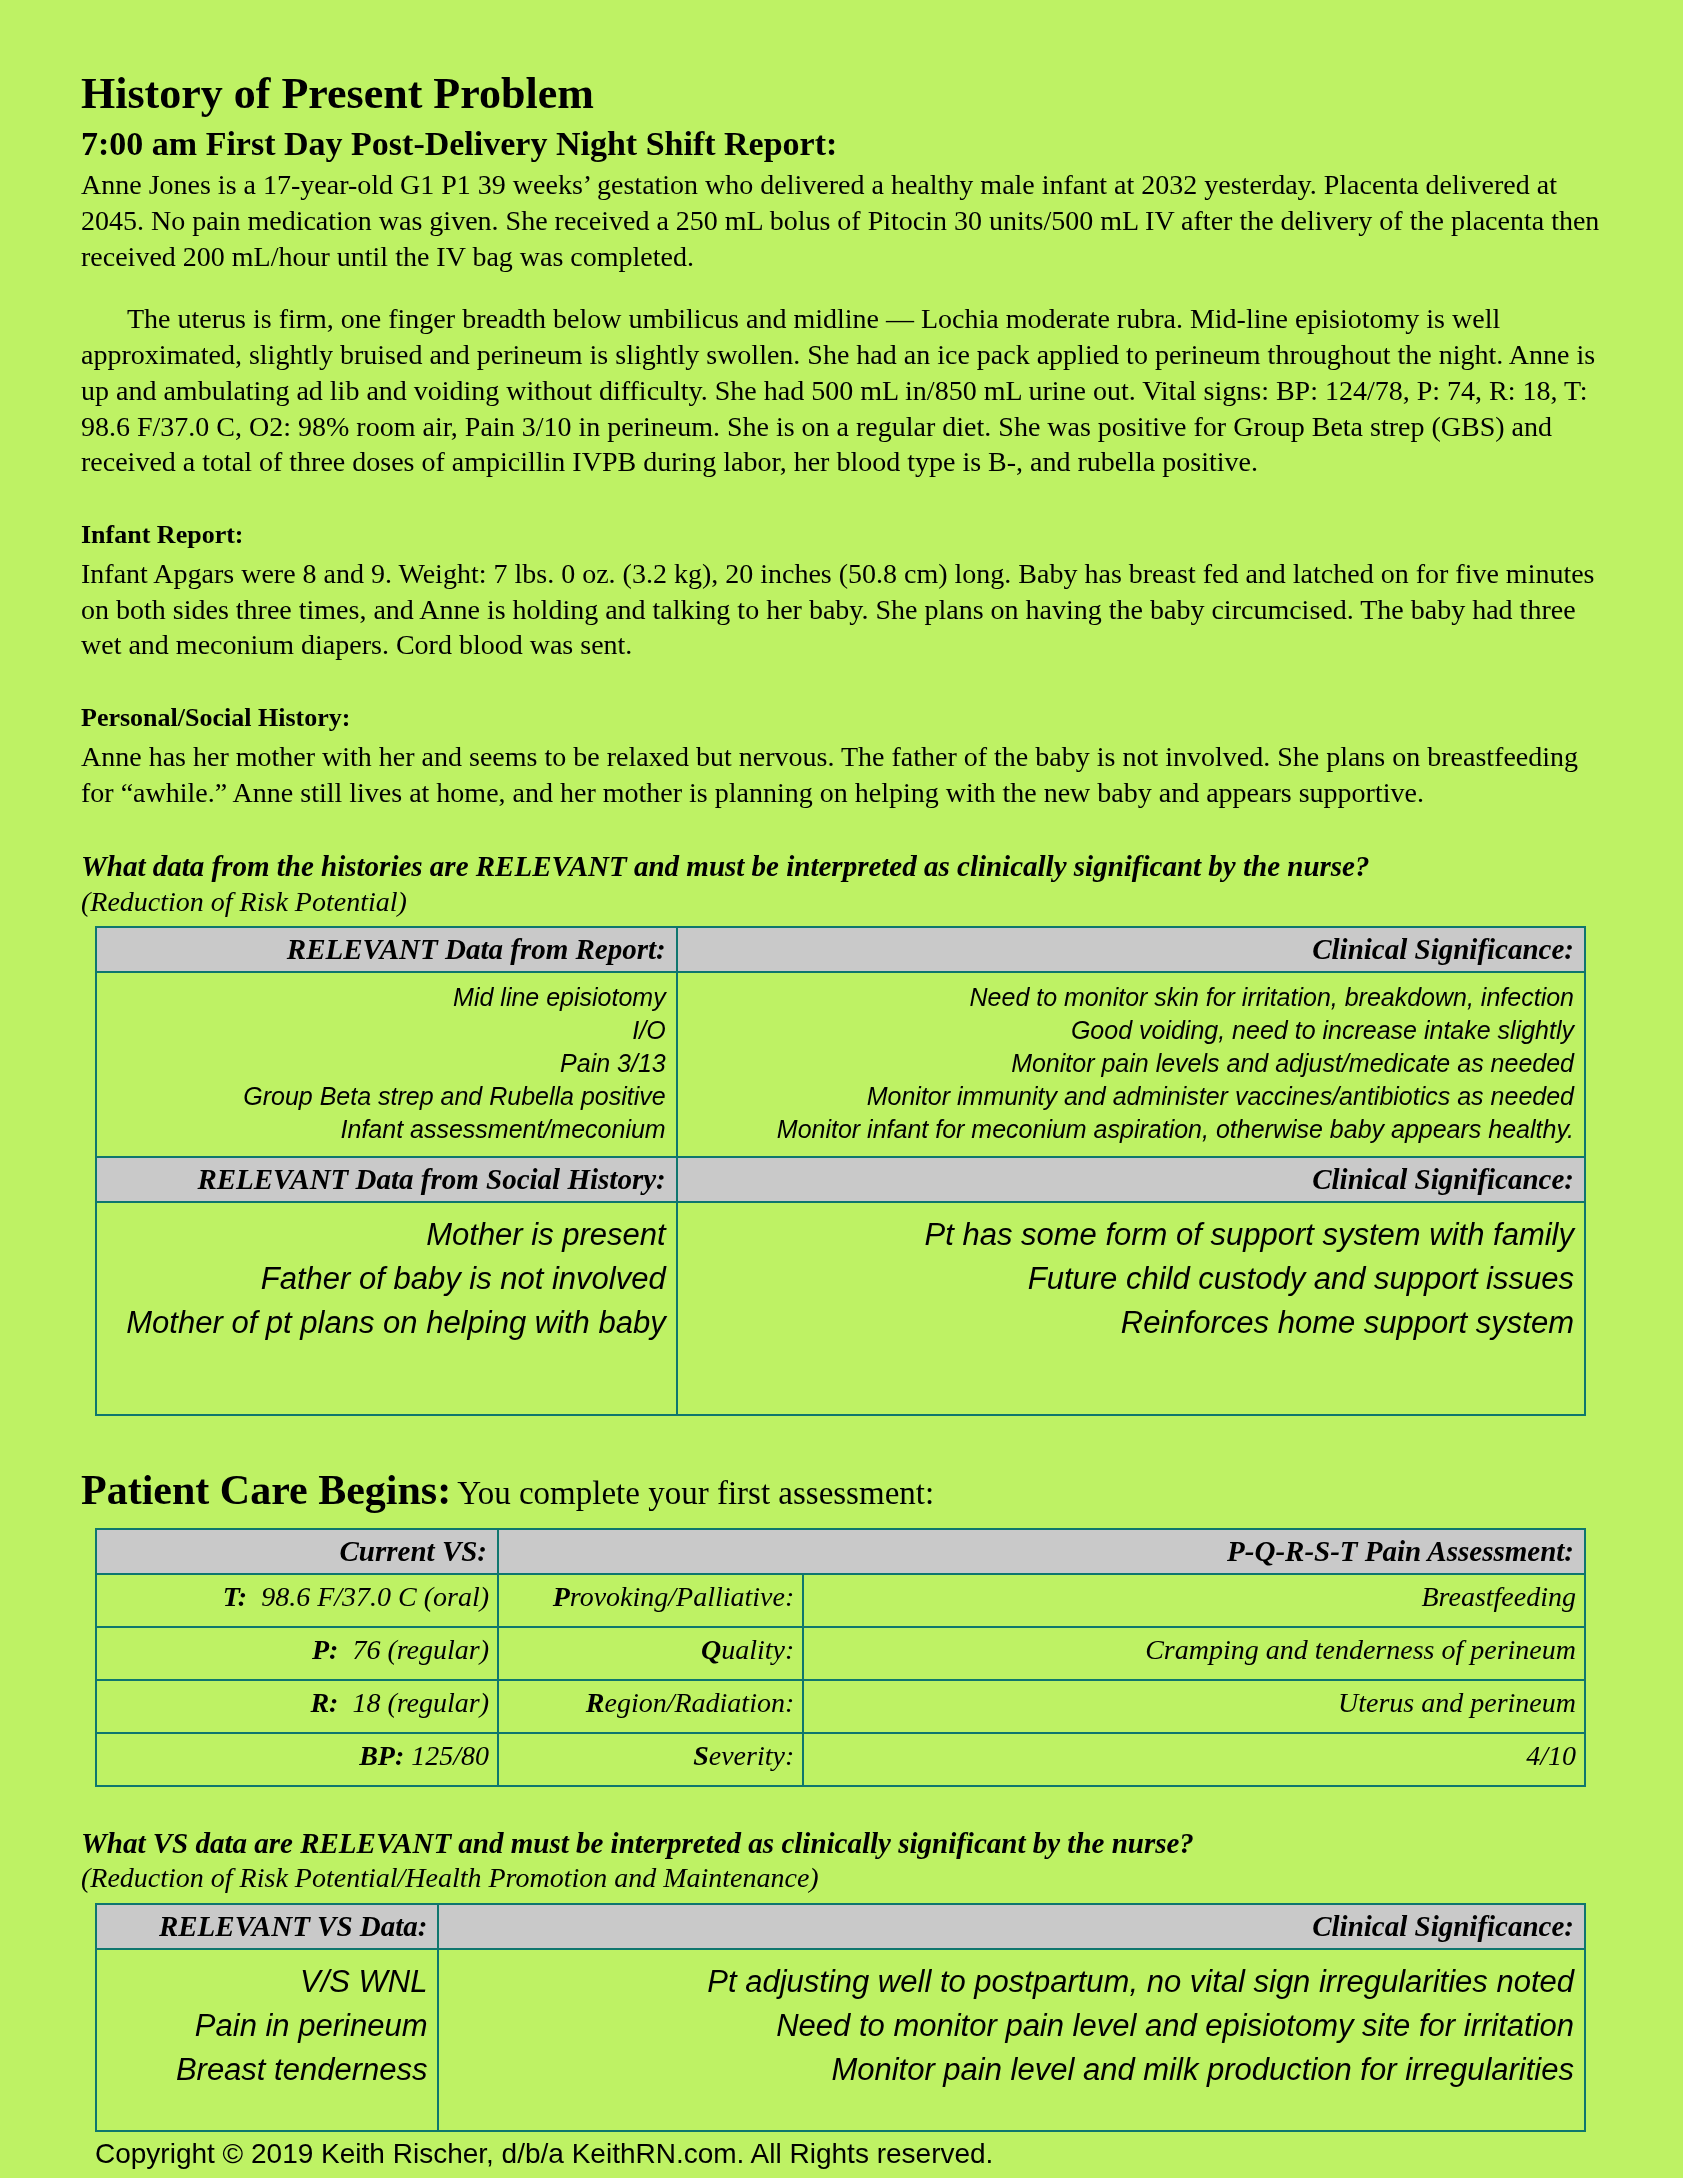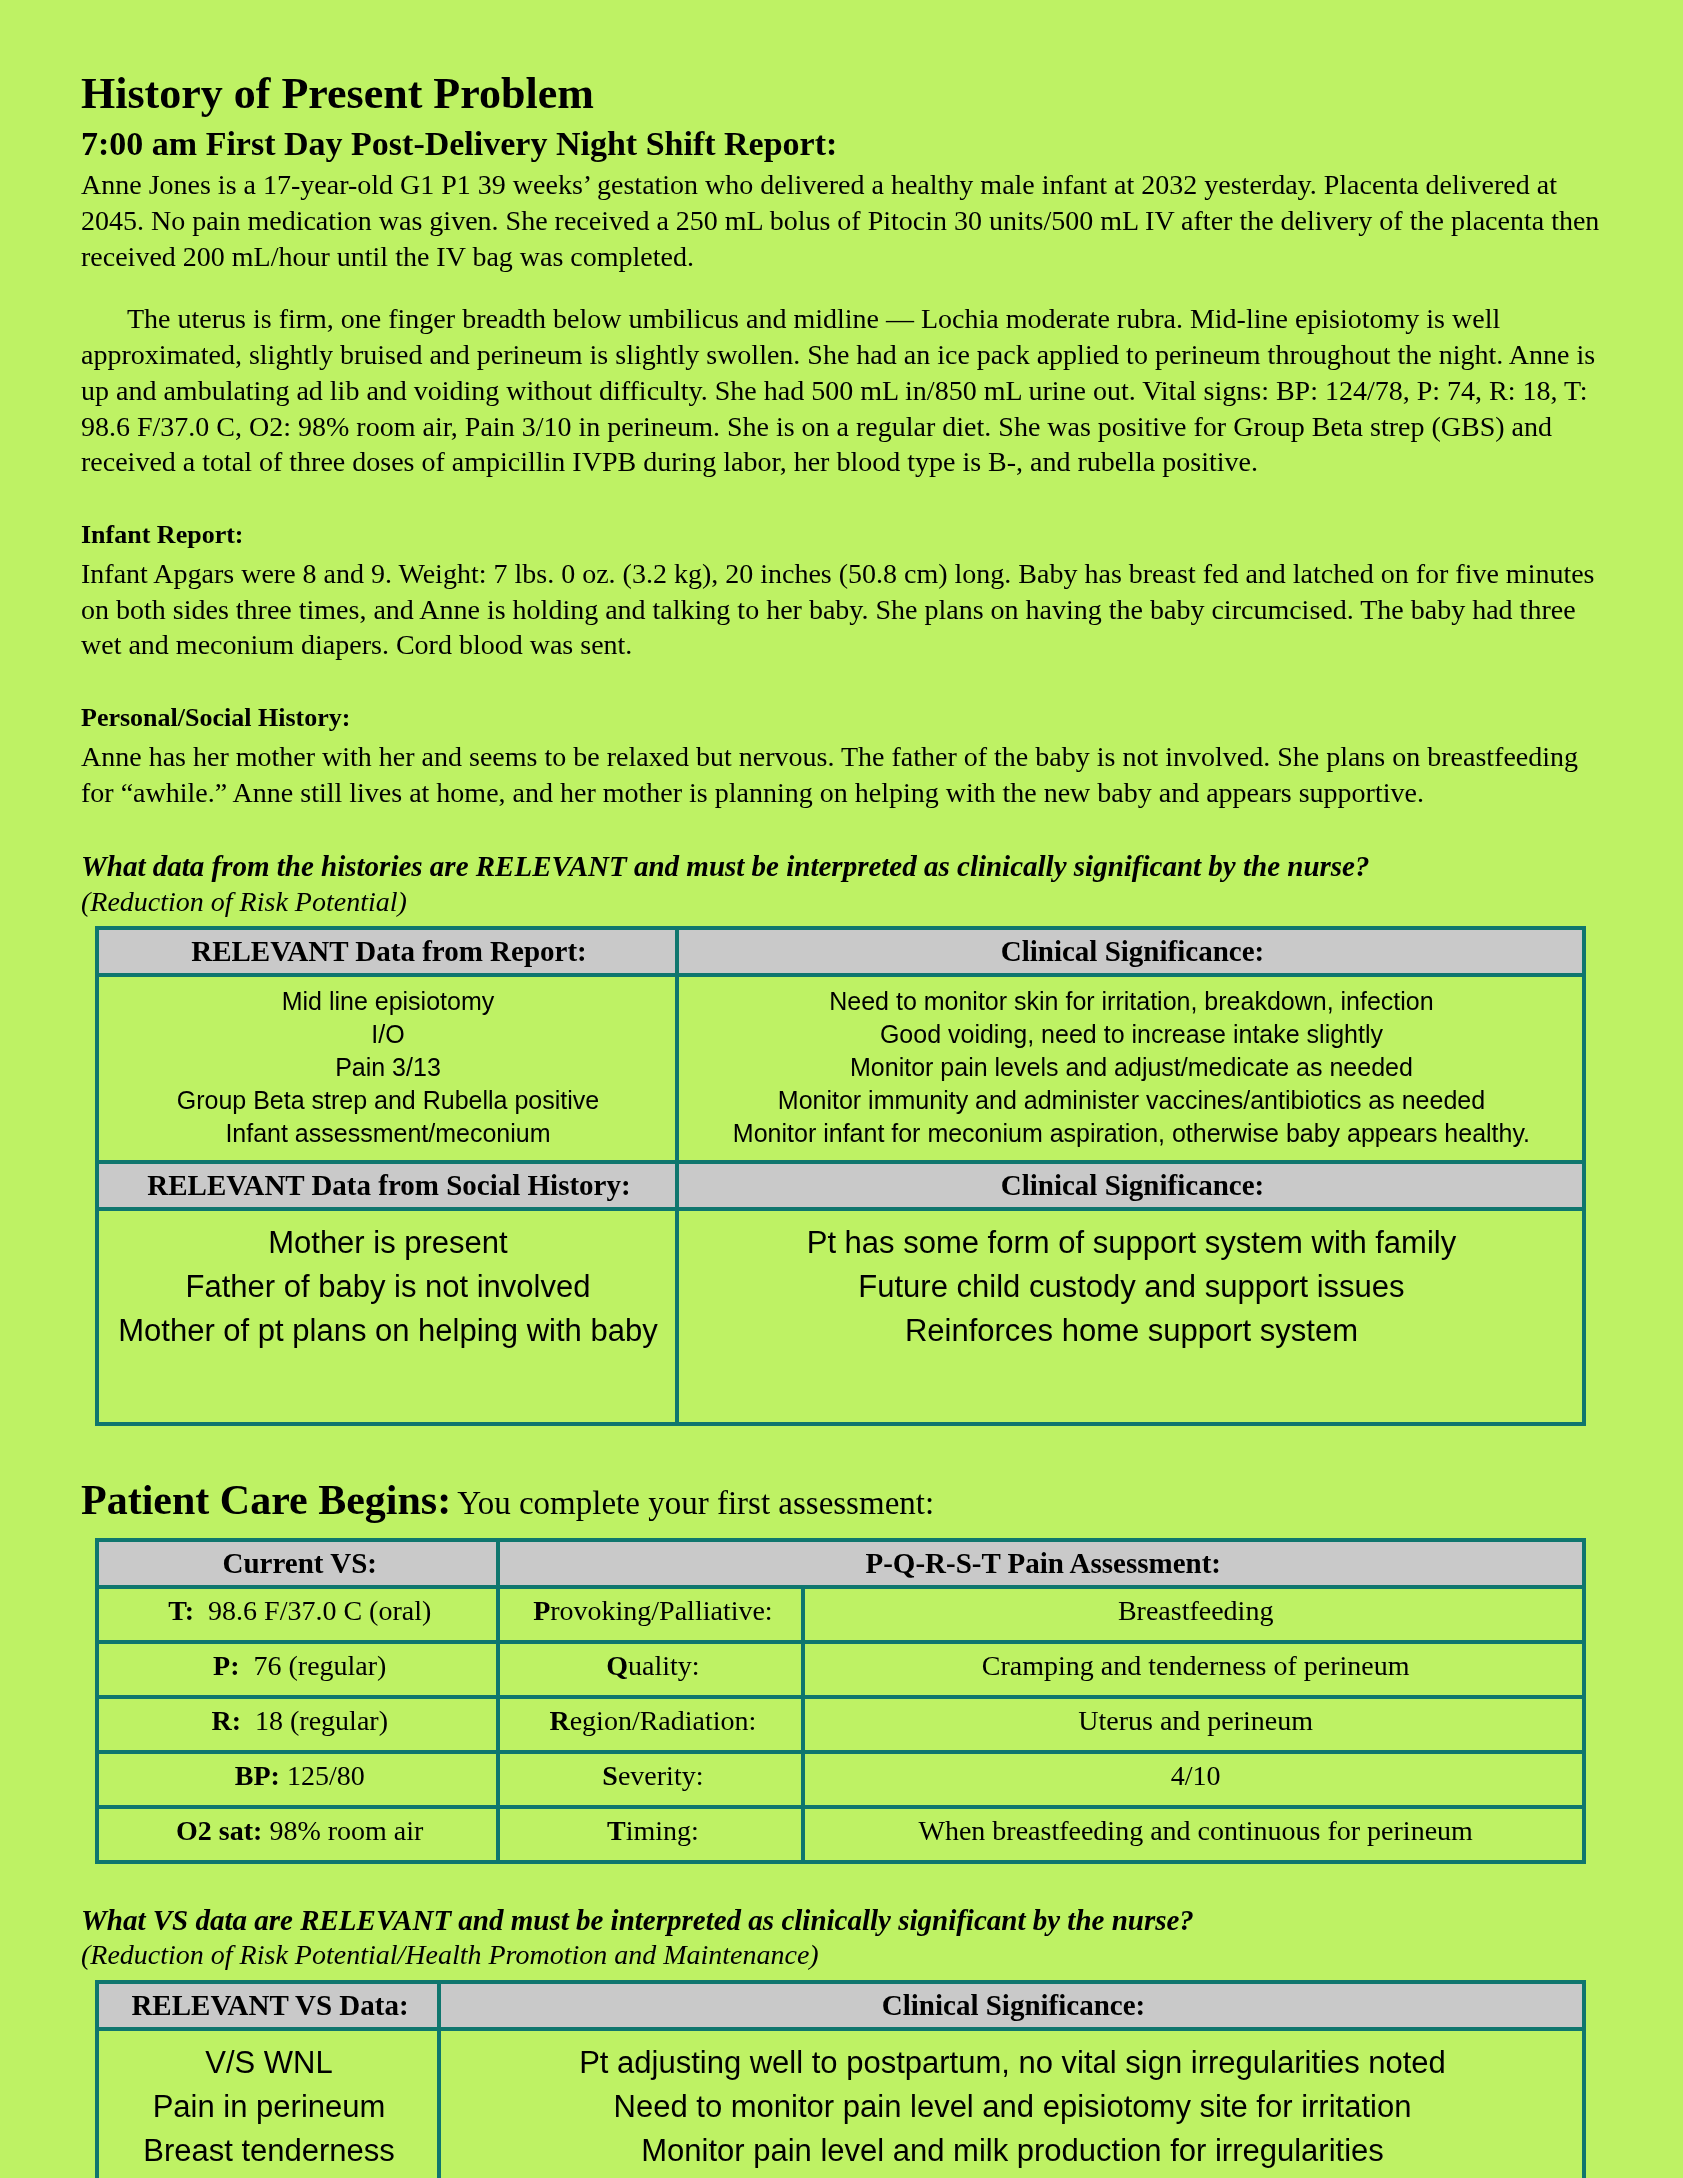--- a/index.html
+++ b/index.html
@@ -10,21 +10,21 @@
     font-family:"Liberation Serif", serif;
   }
   .title { font-size:44px; font-weight:bold; line-height:1.15; margin-bottom:4px; }
   .subtitle { font-size:34px; font-weight:bold; line-height:1.2; margin-bottom:3px; }
   p.body { font-size:28px; line-height:1.275; }
   p.indent { text-indent:46px;margin-top:27px; }
   .section { font-size:26px; font-weight:bold; margin-top:40px; margin-bottom:6px; }
   .question { font-size:29px; font-style:italic; font-weight:bold; margin-top:38px; line-height:1.25; }
   .category { font-size:28px; font-style:italic; line-height:1.2; margin-bottom:8px; }
   table { border-collapse:collapse; width:1491px; margin-left:14px; table-layout:fixed; }
-  th, td { border:4px solid #0f766e; vertical-align:top; text-align:center; }
+  th, td { border:2px solid #0f766e; vertical-align:top; text-align:right;font-style:italic; }
   th { background:#c9c9c9; font-size:29px; font-weight:bold; padding:5px 10px 5px 14px; font-family:"Liberation Serif", serif; }
   td.cell-sans-sm { font-family:"Liberation Sans", sans-serif; font-size:25px; line-height:1.32; padding:8px 10px 10px 12px; }
   td.cell-sans-lg { font-family:"Liberation Sans", sans-serif; font-size:31px; line-height:1.42; padding:10px 10px 69px 12px; }
   td.cell-sans-lg3 { font-family:"Liberation Sans", sans-serif; font-size:31px; line-height:1.42; padding:10px 10px 38px 12px; }
   .care-heading { margin-top:50px; margin-bottom:14px; }
   .care-title { font-size:42px; font-weight:bold; }
   .care-sub { font-size:33px; font-weight:normal; }
   table.vs td { font-size:28px; padding:4px 8px 12px 12px; line-height:1.25; }
   .b { font-weight:bold; }
   .footer { font-family:"Liberation Sans", sans-serif; font-size:28px; margin-top:6px; margin-left:14px; }
@@ -120,25 +120,20 @@
       <tr>
         <td><span class="b">R:</span>&nbsp; <span>18 (regular)</span></td>
         <td><span class="b">R</span><span>egion/Radiation:</span></td>
         <td>Uterus and perineum</td>
       </tr>
       <tr>
         <td><span class="b">BP:</span> <span>125/80</span></td>
         <td><span class="b">S</span><span>everity:</span></td>
         <td>4/10</td>
       </tr>
-      <tr>
-        <td><span class="b">O2 sat:</span> <span>98% room air</span></td>
-        <td><span class="b">T</span><span>iming:</span></td>
-        <td>When breastfeeding and continuous for perineum</td>
-      </tr>
     </tbody>
   </table>
 
   <p class="question">What VS data are RELEVANT and must be interpreted as clinically significant by the nurse?</p>
   <p class="category">(Reduction of Risk Potential/Health Promotion and Maintenance)</p>
 
   <table class="t3">
     <colgroup>
         <col style="width:23%">
         <col style="width:77%">

